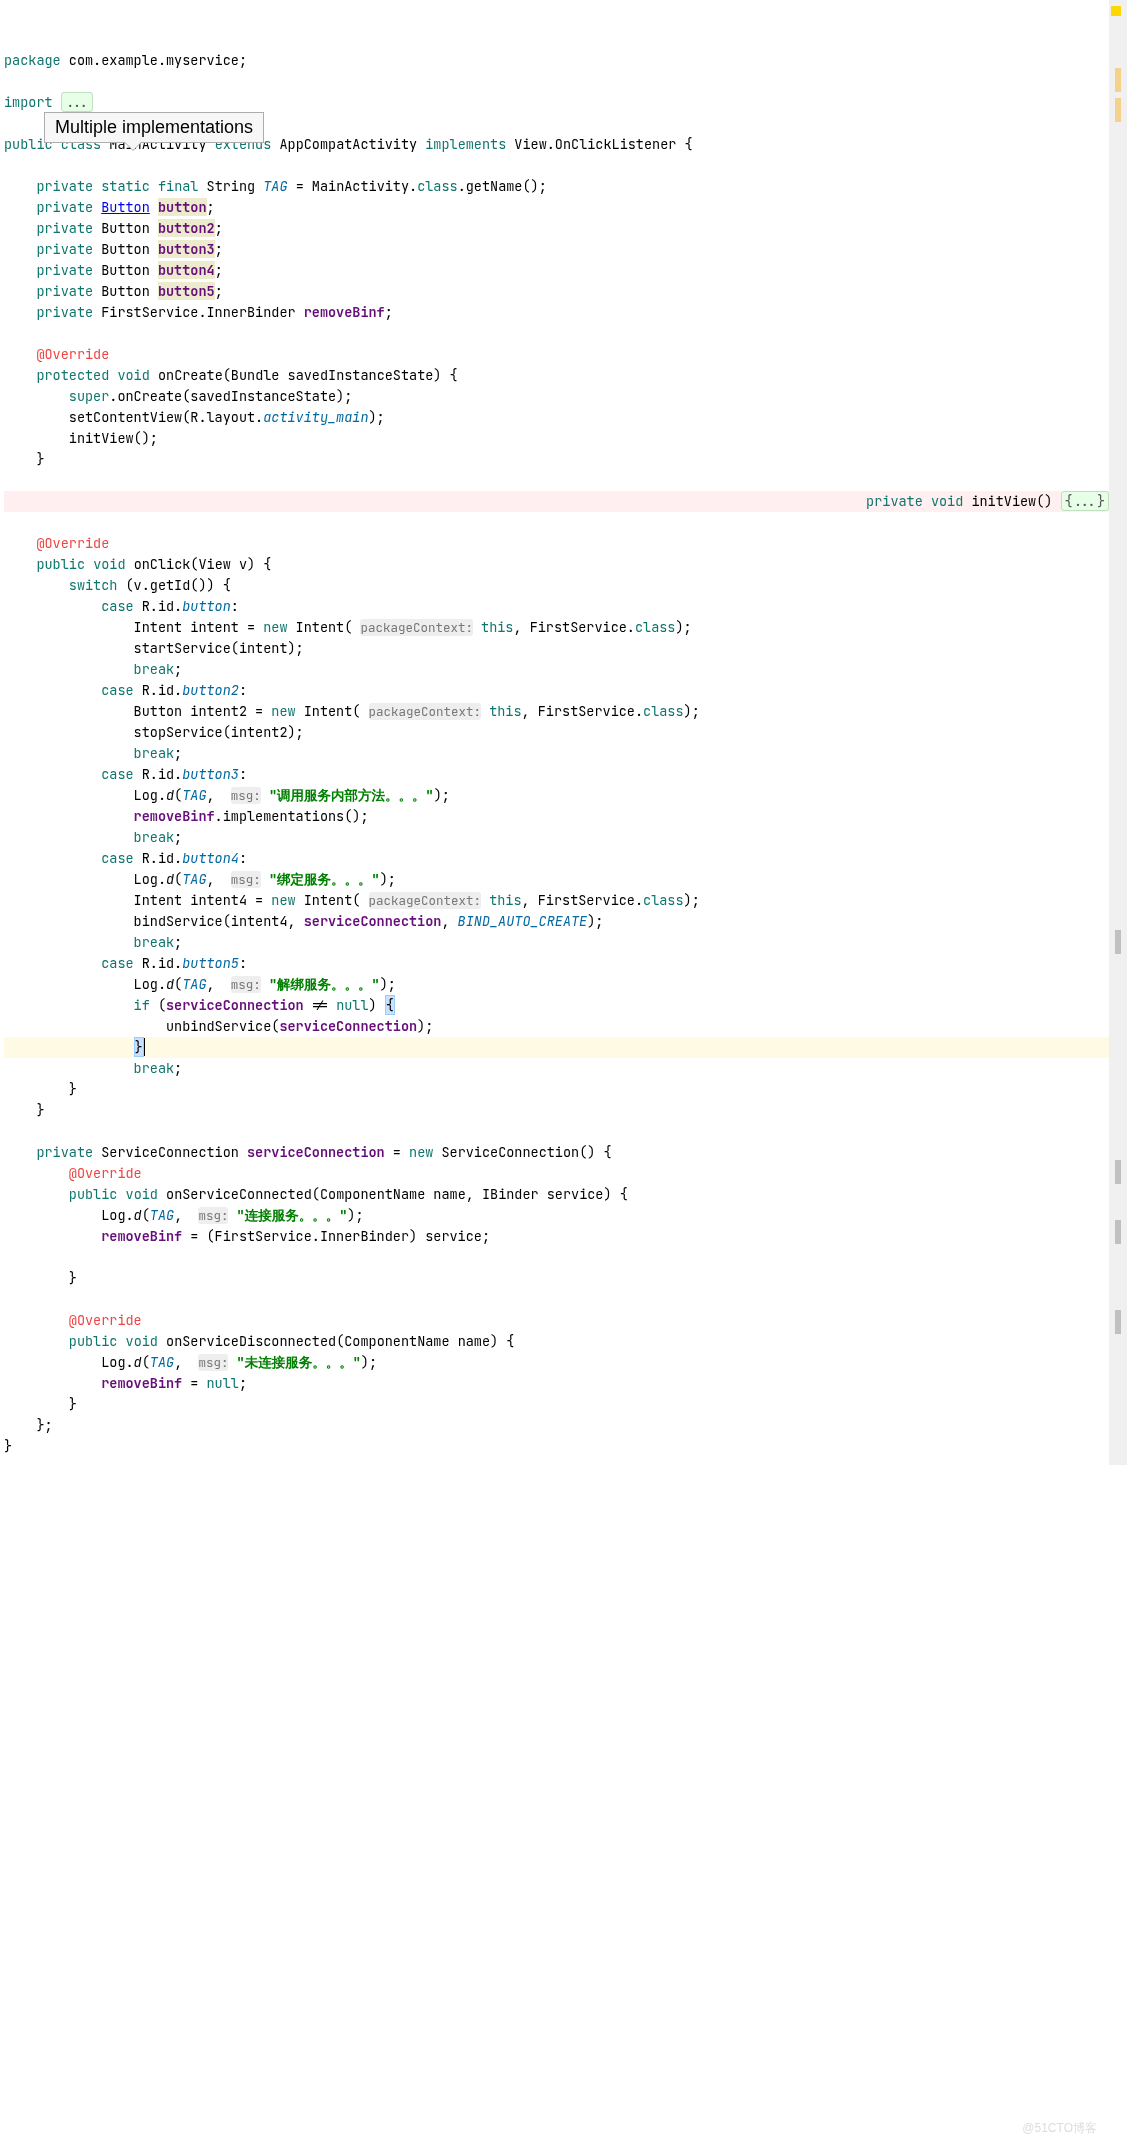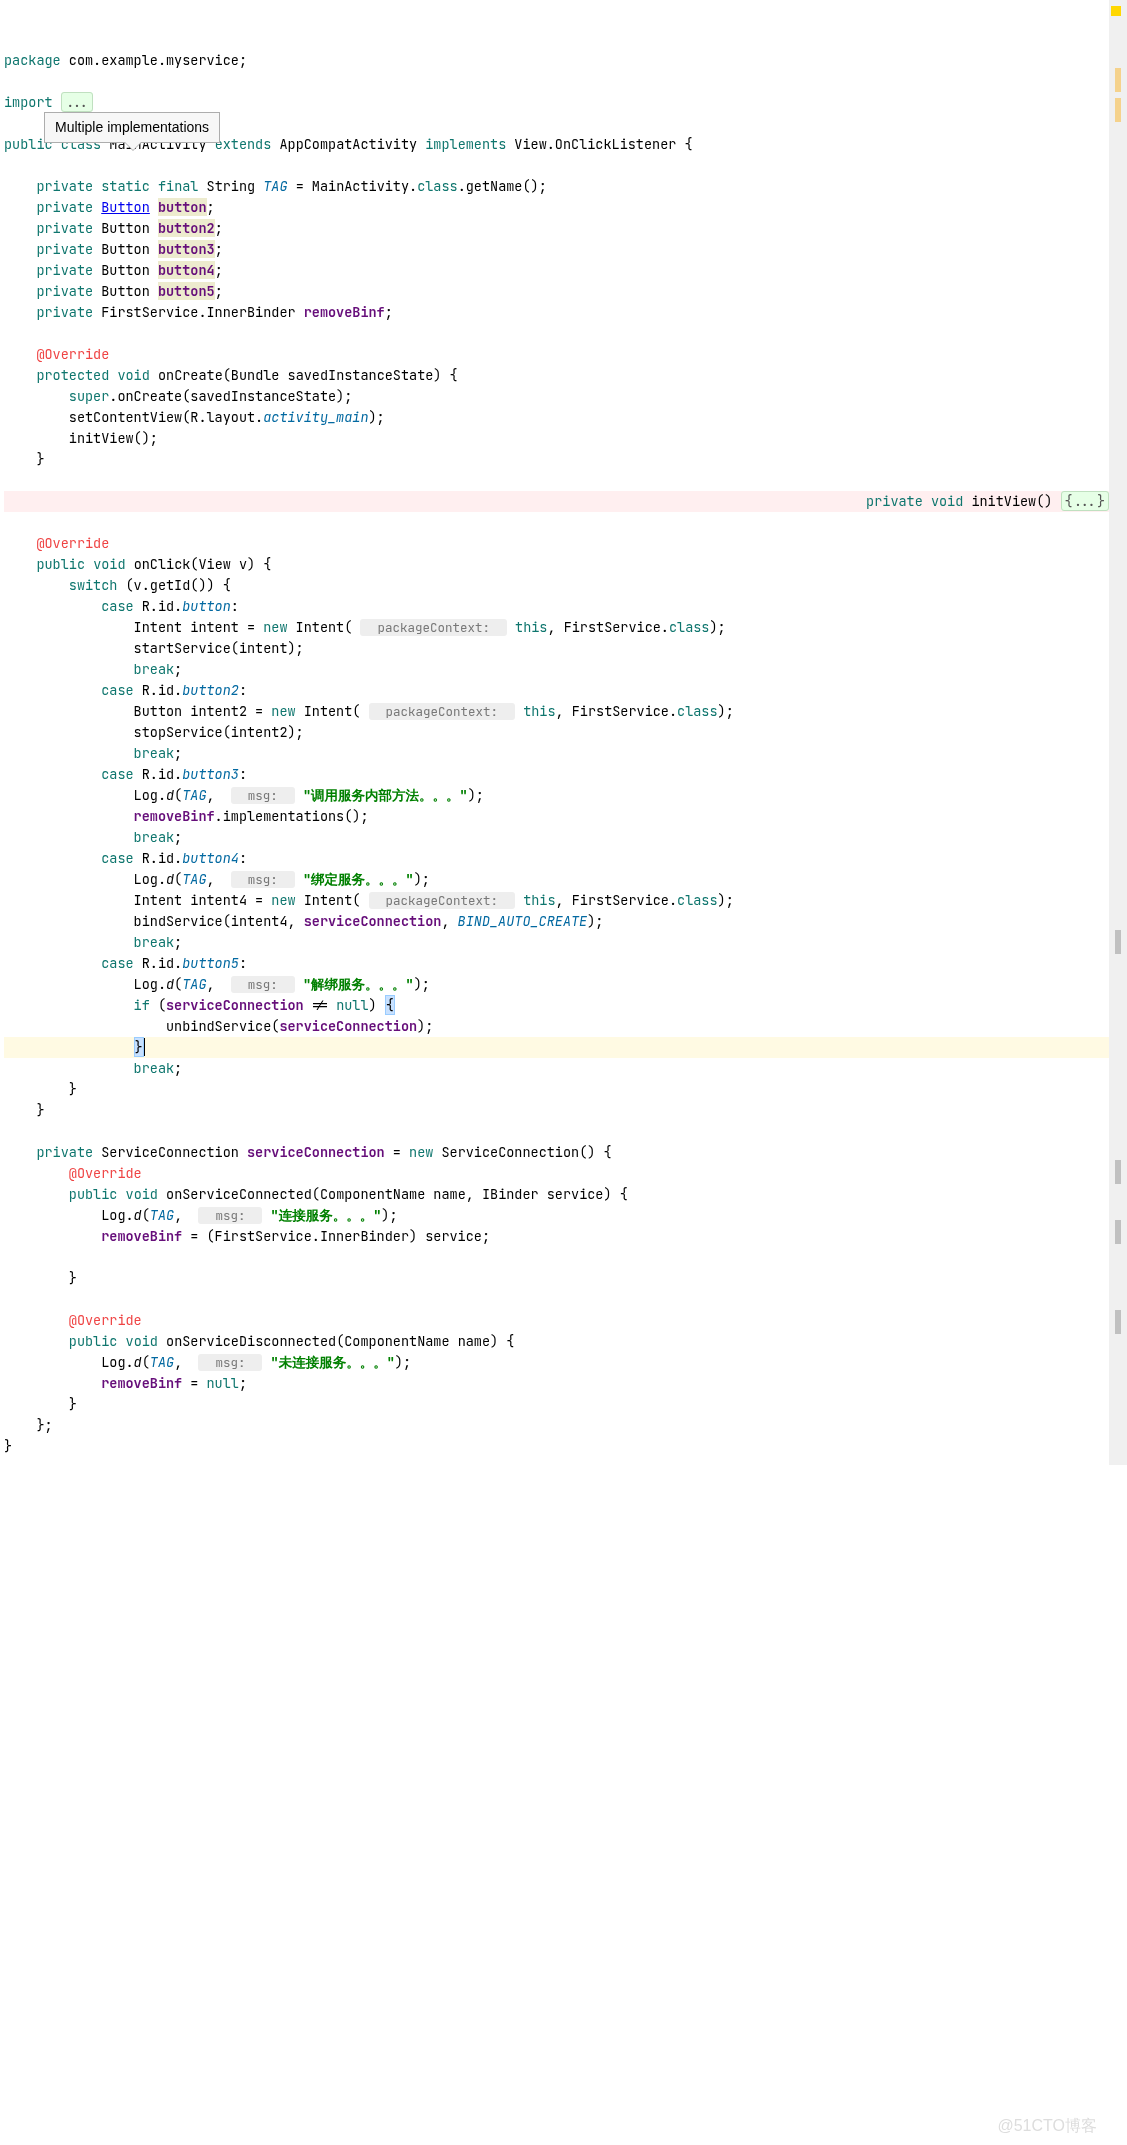--- a/index.html
+++ b/index.html
@@ -16,36 +16,36 @@
     padding: 8px 0 8px 4px;
     line-height: 21px;
     white-space: pre;
     position: relative;
   }
   .kw { color: #0f766e; font-weight: normal; }
   .field { color: #660e7a; font-weight: bold; }
   .fieldItalic { color: #0369a1; font-style: italic; }
   .str { color: #008000; font-weight: bold; }
   .anno { color: #ef4444; }
-  .hint-label { background: #eeeeee; color: #787878; border-radius: 3px; padding: 0 17px; font-size: 12.5px; font-weight: normal;}
+  .hint-label { background: #eeeeee; color: #787878; border-radius: 3px; padding: 0 0; font-size: 12.5px; font-weight: normal;}
   .fold { background: #e6ffe6; border: 1px solid #c0e0c0; border-radius: 3px; padding: 0 3px; color: #555; }
   .link { color: #0000ee; text-decoration: underline; }
   .highlight-usage { background: #edebce; }
   .caret-line { background: #fffae3; display: inline-block; width: 100%; }
   .brace-match { background: #c8e1ff; border: 1px solid #99ccff; }
   .initview-line { background: #ffeff0; text-align: right; }
   .tooltip {
     position: absolute;
     top: 112px;
     left: 44px;
     background: #f7f7f7;
     border: 1px solid #adadad;
     padding: 4px 10px;
     font-family: sans-serif;
-    font-size: 14px;
+    font-size: 18px;
     color: #000;
     z-index: 10;
   }
   .tooltip::after {
     content: '';
     position: absolute;
     bottom: -8px;
     left: 80px;
     border: 8px solid transparent;
     border-top-color: #f7f7f7;
@@ -68,21 +68,21 @@
   }
   .marker { position: absolute; left: 2px; width: 10px; height: 4px; }
   .marker.yellow { background: #ffd700; }
   .marker.orange { background: #f5d28c; width:6px; height:24px; left:6px; }
   .marker.gray { background: #c0c0c0; width:6px; height:24px; left:6px; }
   .watermark {
     position: fixed;
     bottom: 8px;
     right: 30px;
     color: #ddd;
-    font-size: 16px;
+    font-size: 12px;
     font-family: sans-serif;
   }
   .caret { border-right: 1px solid #000; }
 </style>
 </head>
 <body>
 
 <div class="editor">
 <div class="tooltip">Multiple implementations</div>
 <span class="kw">package</span><span> com.example.myservice;</span>

